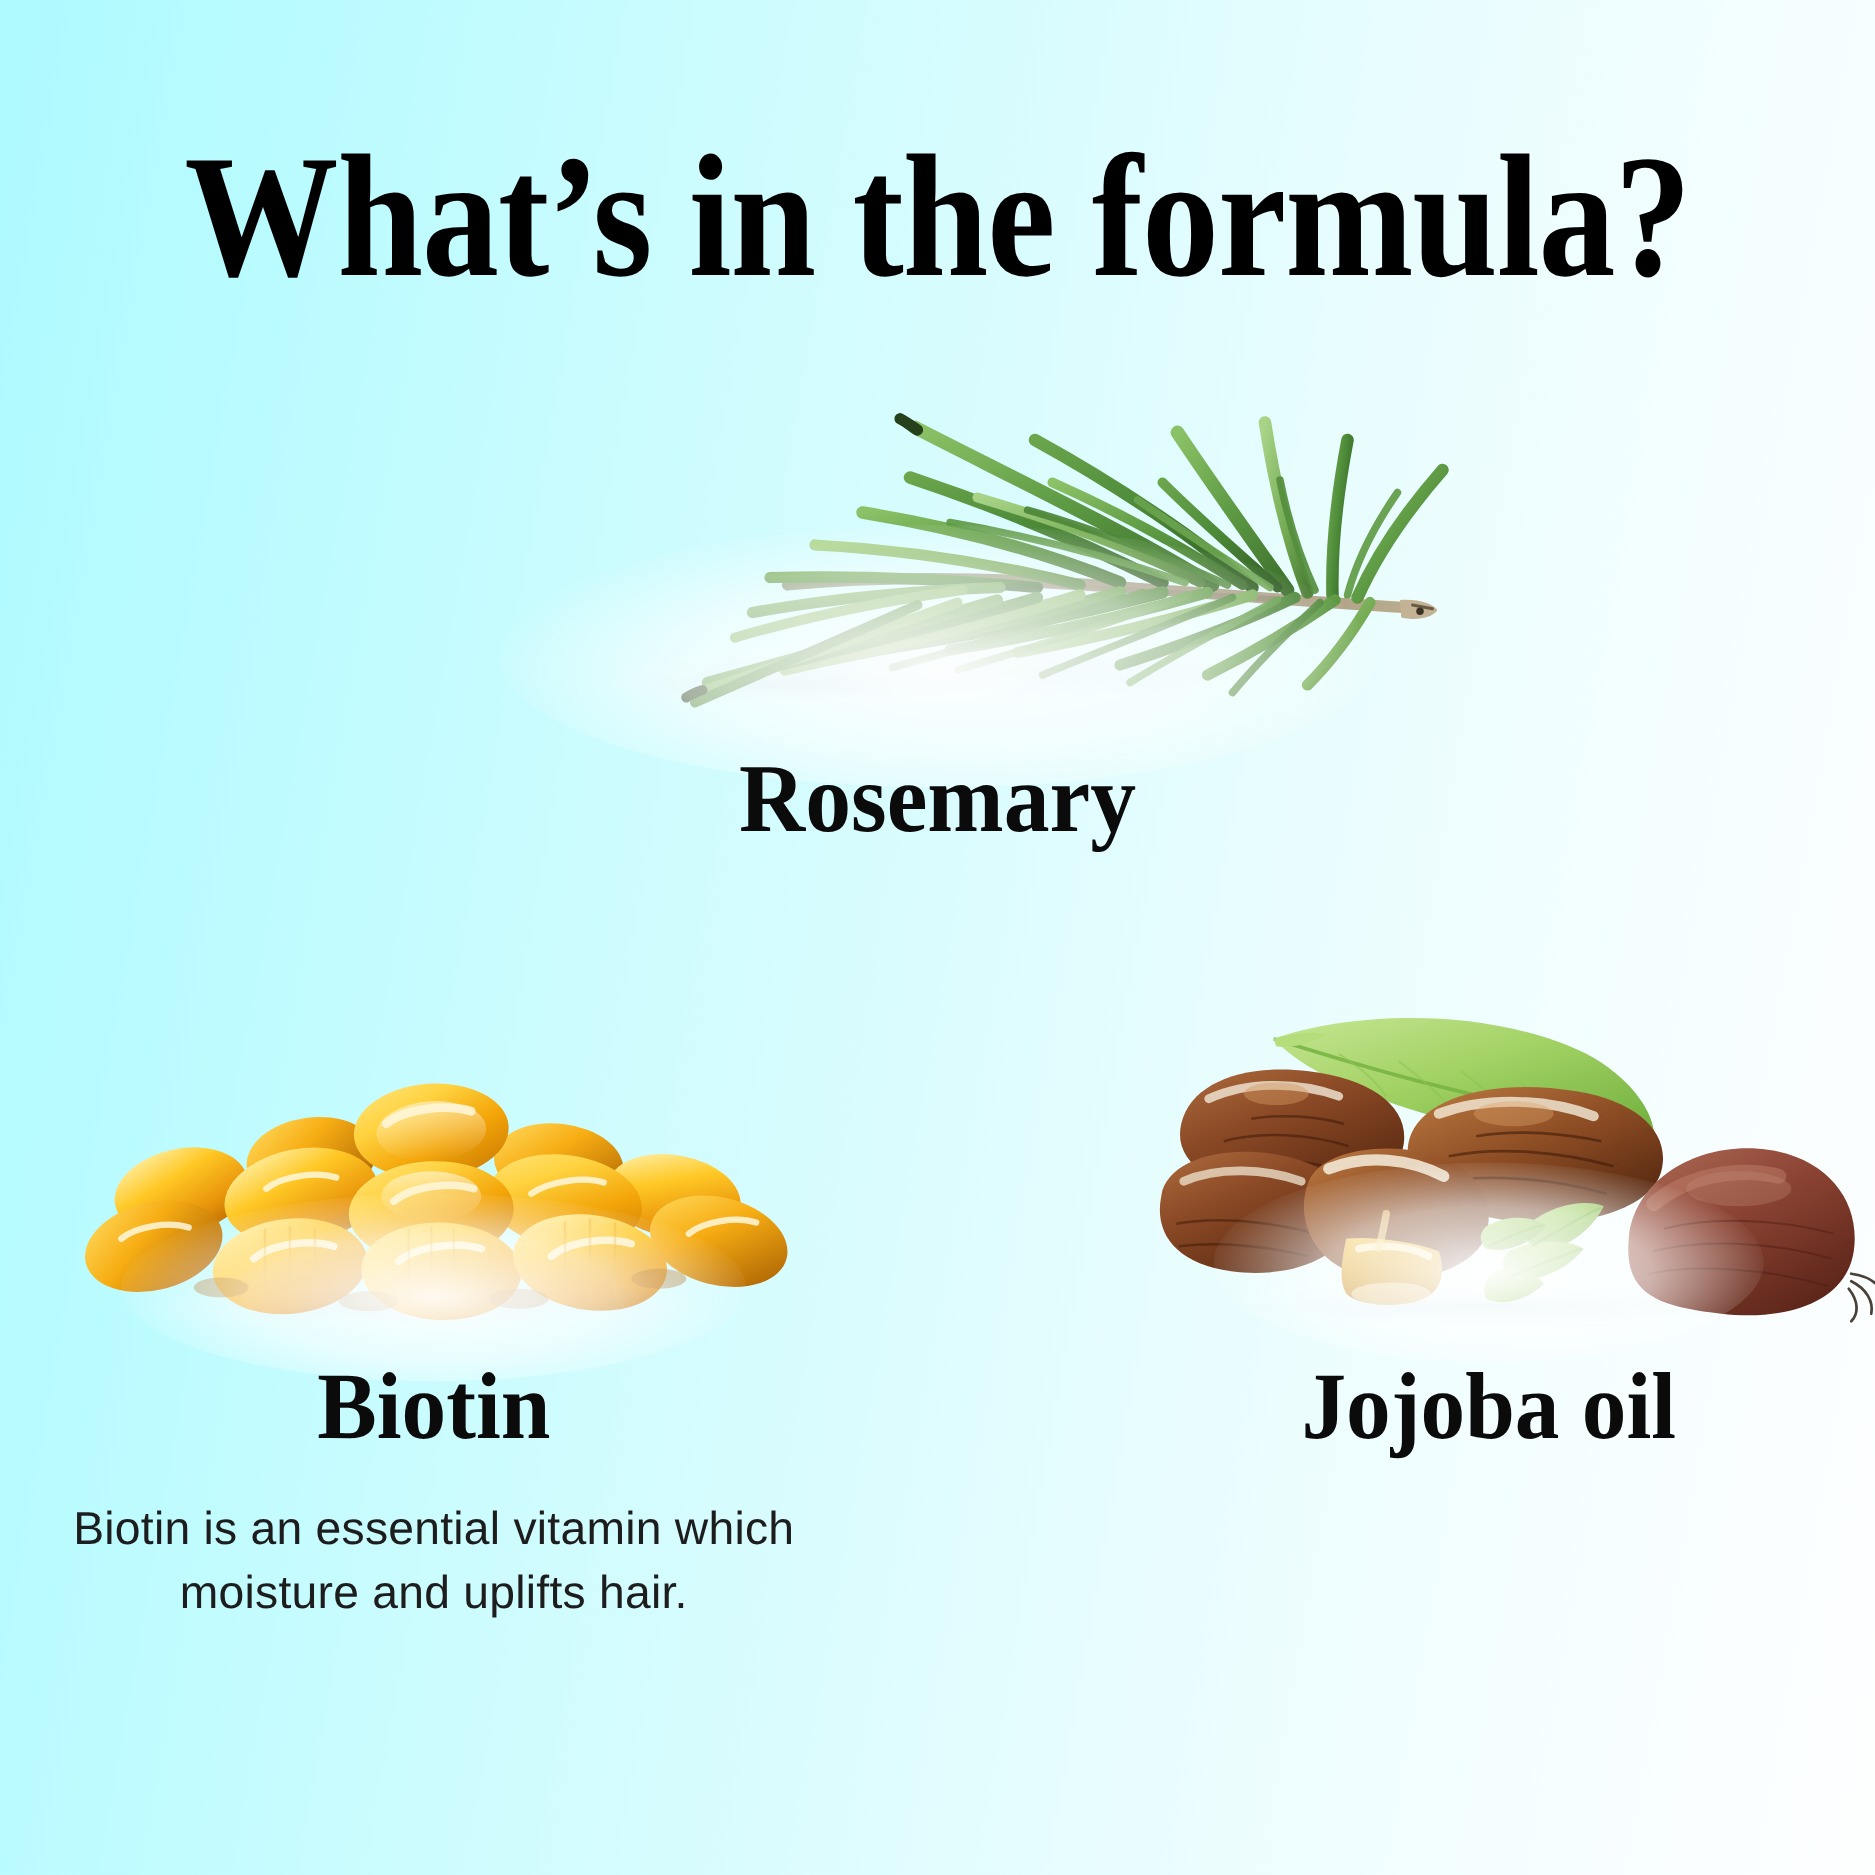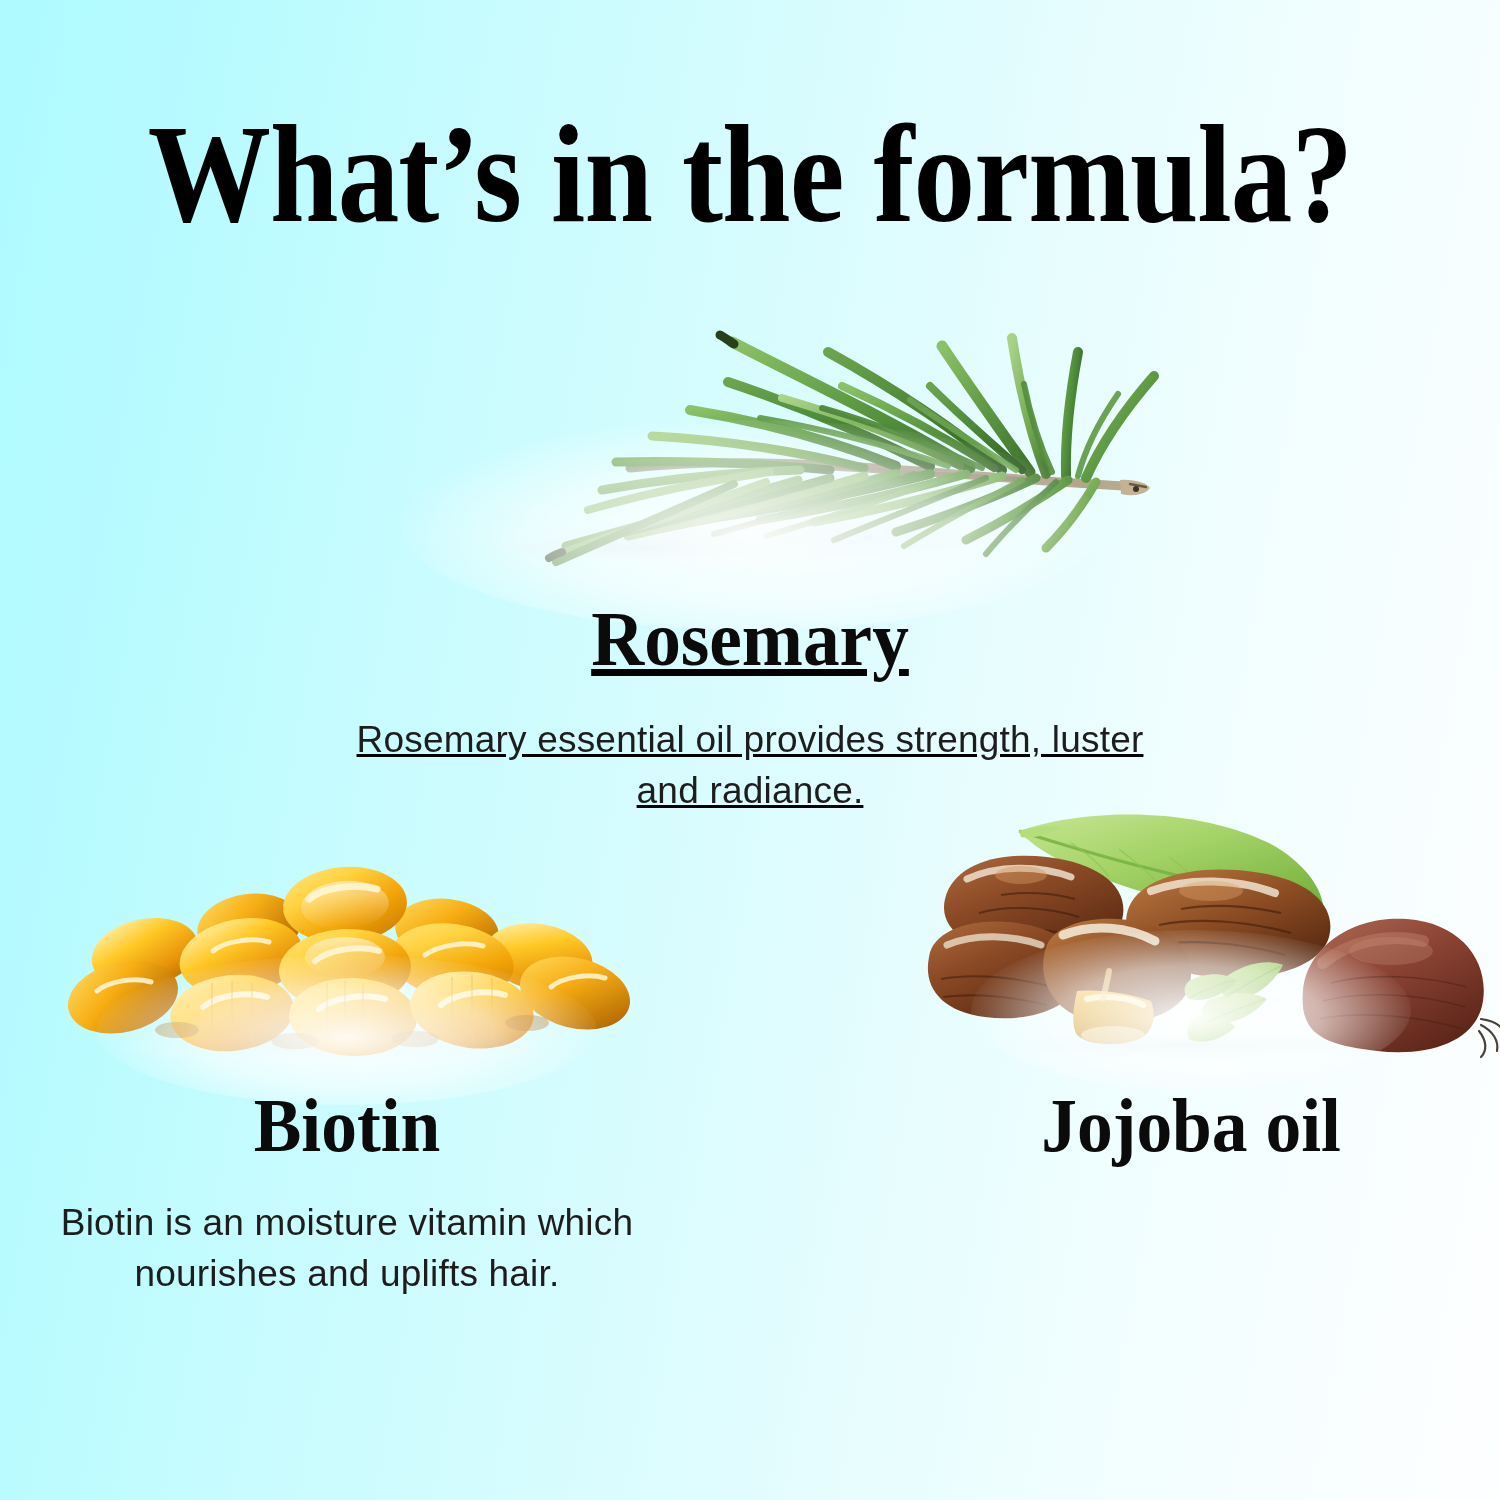--- a/index.html
+++ b/index.html
@@ -55,21 +55,21 @@
   }
   .card-desc{
     font-family:"Liberation Sans", sans-serif;
     font-weight:400;
     color:#1d1d1d;
     text-align:center;
     letter-spacing:.2px;
   }
 
   
-  #card-rosemary{ left:330px; top:290px; width:840px;text-decoration:underline; }
+  #card-rosemary{ left:330px; top:290px; width:840px; }
   #card-rosemary .art{ height:300px; position:relative; }
   #card-rosemary .card-title{ font-size:78px; margin-top:10px; }
   #card-rosemary .card-desc{ font-size:37px; line-height:1.38; margin-top:36px; }
 
   
   #card-biotin{ left:27px; top:865px; width:640px; }
   #card-biotin .art{ height:200px; position:relative; }
   #card-biotin .card-title{ font-size:76px; margin-top:22px; }
   #card-biotin .card-desc{ font-size:37px; line-height:1.38; margin-top:34px; }
 
@@ -196,21 +196,20 @@
         </g>
 
         <g stroke-linecap="round" fill="none">
           <path d="M404 54 C398 50 394 47 390 45" stroke="#25401b" stroke-width="9"></path>
           <path d="M232 262 C226 264 222 266 219 268" stroke="#25401b" stroke-width="8"></path>
         </g>
       </svg>
     </div>
 
     <div class="card-title">Rosemary</div>
-    <div class="card-desc">Rosemary essential oil provides strength, luster and radiance.</div>
   </div>
 
   <div class="card" id="card-biotin">
 
     <div class="art">
       <div class="glow" id="glow-biotin"></div>
       <svg viewBox="0 0 640 200" preserveAspectRatio="xMidYMid meet" aria-hidden="true">
         <defs>
           <linearGradient id="capA" x1="0.1" y1="0" x2="0.9" y2="1">
             <stop offset="0" stop-color="#ffe47a"></stop>
@@ -293,21 +292,21 @@
         <g fill="#a5610a" opacity=".45">
           <ellipse cx="150" cy="165" rx="22" ry="8"></ellipse>
           <ellipse cx="268" cy="176" rx="24" ry="8"></ellipse>
           <ellipse cx="388" cy="174" rx="24" ry="8"></ellipse>
           <ellipse cx="500" cy="158" rx="22" ry="8"></ellipse>
         </g>
       </svg>
     </div>
 
     <div class="card-title">Biotin</div>
-    <div class="card-desc">Biotin is an moisture vitamin which nourishes and uplifts hair.</div>
+    <div class="card-desc">Biotin is an essential vitamin which moisture and uplifts hair.</div>
   </div>
 
   <div class="card" id="card-jojoba">
 
     <div class="art">
       <div class="glow" id="glow-jojoba"></div>
       <svg viewBox="0 0 640 270" preserveAspectRatio="xMidYMid meet" aria-hidden="true">
         <defs>
           <linearGradient id="nutA" x1="0.15" y1="0" x2="0.85" y2="1">
             <stop offset="0" stop-color="#a9663a"></stop>

